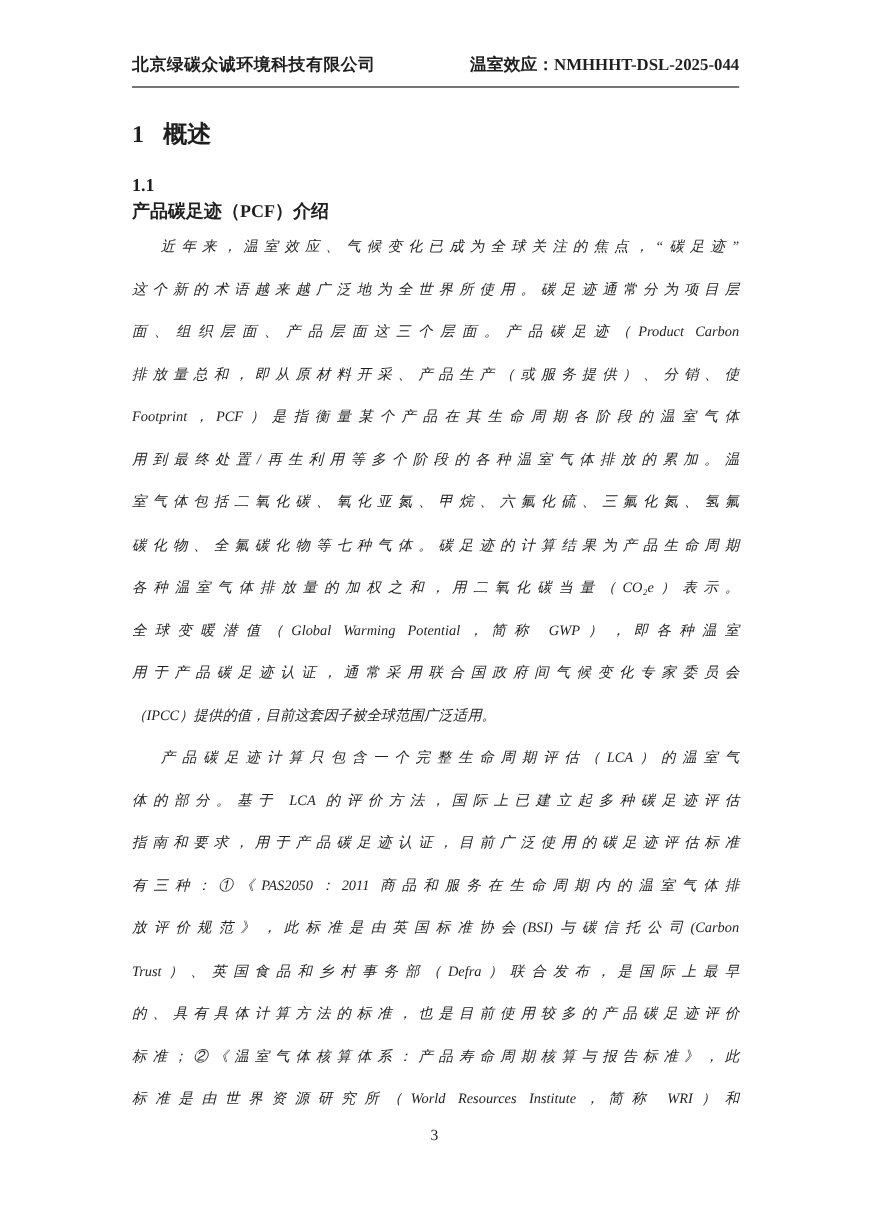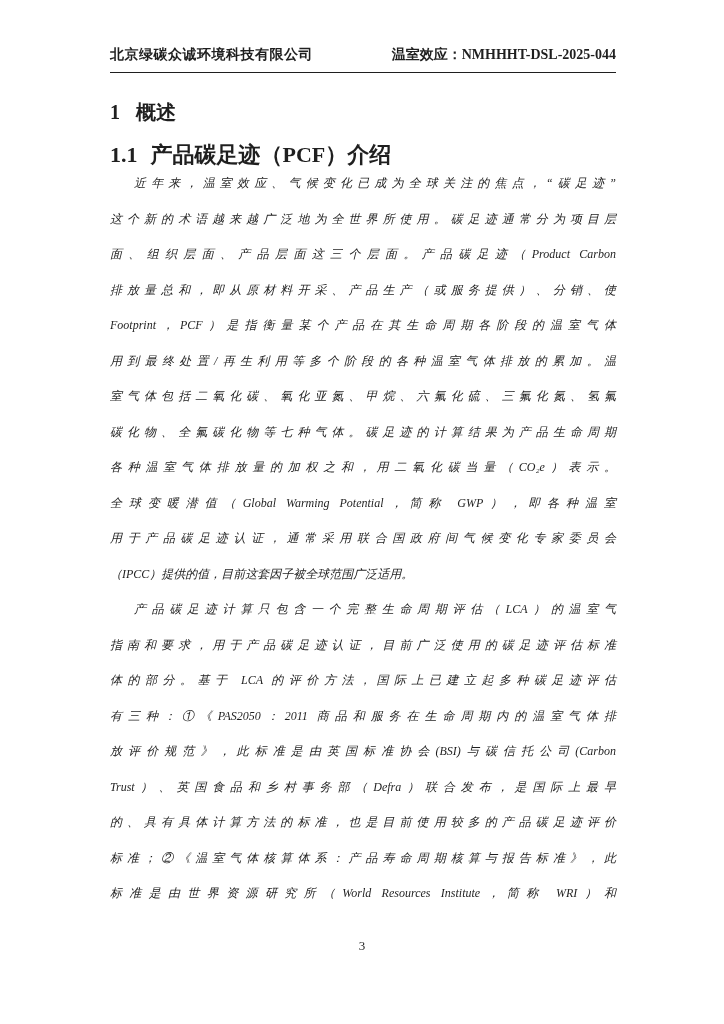--- a/index.html
+++ b/index.html
@@ -38,24 +38,25 @@
   .heading-1 {
     margin-top: 27px;
     font-size: 20px;
     font-weight: bold;
     line-height: 24px;
     display: flex;
   }
   .heading-1 .h-num { margin-right: 16px; }
   .heading-2 {
     margin-top: 20px;
-    font-size: 22px;
+    font-size: 15px;
     font-weight: bold;
     line-height: 22px;
     display: flex;
+    flex-direction: column;
   }
   .heading-2 .h-num { margin-right: 13px; }
   .doc-body {
     font-size: 12px;
     font-style: italic;
   }
   .doc-paragraph { margin: 0; }
   .doc-line {
     height: 35.5px;
     line-height: 35.5px;
@@ -105,22 +106,22 @@
         <div class="doc-line">用到最终处置/再生利用等多个阶段的各种温室气体排放的累加。温</div>
         <div class="doc-line">室气体包括二氧化碳、氧化亚氮、甲烷、六氟化硫、三氟化氮、氢氟</div>
         <div class="doc-line">碳化物、全氟碳化物等七种气体。碳足迹的计算结果为产品生命周期</div>
         <div class="doc-line">各种温室气体排放量的加权之和，用二氧化碳当量（CO₂e）表示。</div>
         <div class="doc-line">全球变暖潜值（Global Warming Potential，简称 GWP），即各种温室</div>
         <div class="doc-line">用于产品碳足迹认证，通常采用联合国政府间气候变化专家委员会</div>
         <div class="doc-line para-end">（IPCC）提供的值，目前这套因子被全球范围广泛适用。</div>
       </div>
       <div class="doc-paragraph">
         <div class="doc-line first">产品碳足迹计算只包含一个完整生命周期评估（LCA）的温室气</div>
+        <div class="doc-line">体的部分。基于 LCA 的评价方法，国际上已建立起多种碳足迹评估</div>
         <div class="doc-line">指南和要求，用于产品碳足迹认证，目前广泛使用的碳足迹评估标准</div>
-        <div class="doc-line">体的部分。基于 LCA 的评价方法，国际上已建立起多种碳足迹评估</div>
         <div class="doc-line">有三种：①《PAS2050：2011 商品和服务在生命周期内的温室气体排</div>
         <div class="doc-line">放评价规范》，此标准是由英国标准协会(BSI)与碳信托公司(Carbon</div>
         <div class="doc-line">Trust）、英国食品和乡村事务部（Defra）联合发布，是国际上最早</div>
         <div class="doc-line">的、具有具体计算方法的标准，也是目前使用较多的产品碳足迹评价</div>
         <div class="doc-line">标准；②《温室气体核算体系：产品寿命周期核算与报告标准》，此</div>
         <div class="doc-line">标准是由世界资源研究所（World Resources Institute，简称 WRI）和</div>
       </div>
     </div>
 
   <div class="doc-footer">3</div>

